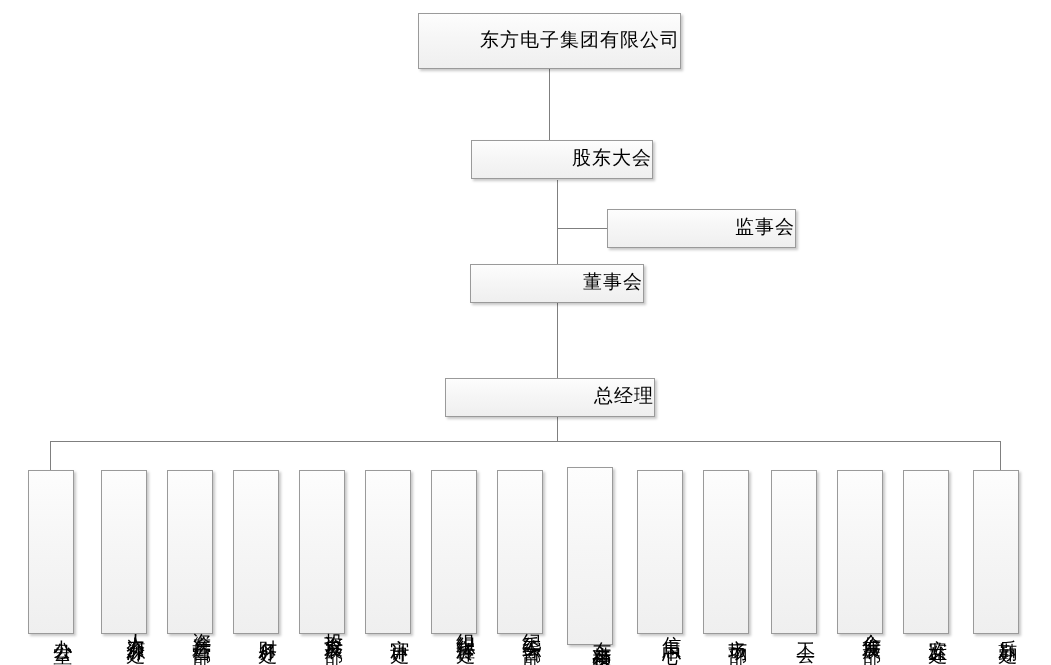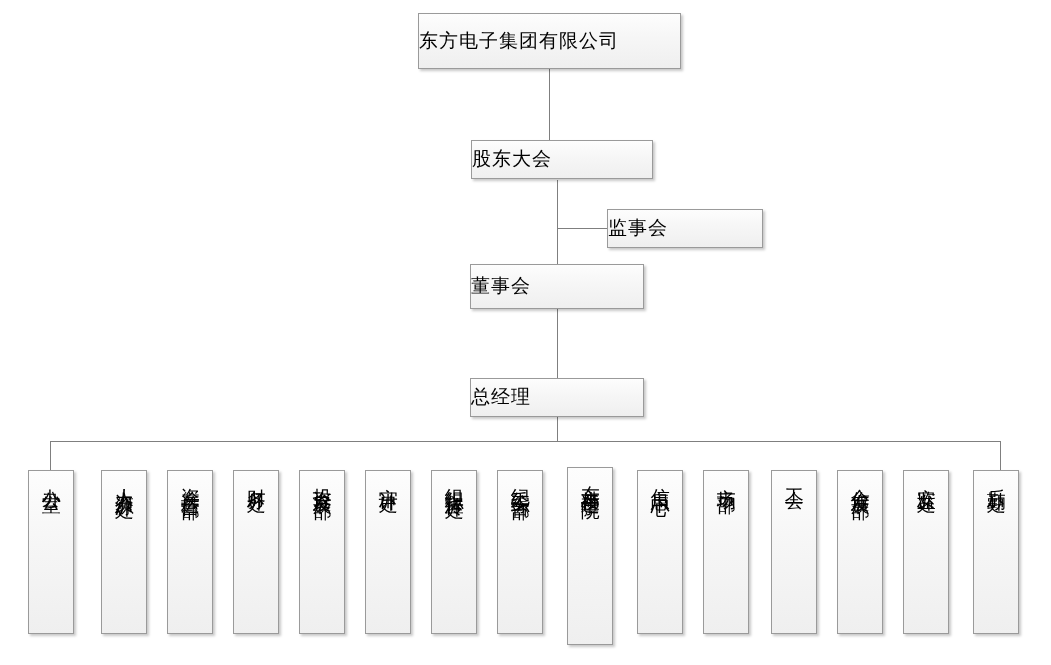--- a/index.html
+++ b/index.html
@@ -27,26 +27,27 @@
 
   
   .node {
     position: absolute;
     box-sizing: border-box;
     border: 1px solid #9a9a9a;
     background: linear-gradient(to bottom, #fdfdfd 0%, #f6f6f6 45%, #efefef 100%);
     box-shadow: 1.5px 1.5px 2.5px rgba(0,0,0,0.22);
     display: flex;
     align-items: center;
-    justify-content: flex-start;
+    justify-content: flex-end;
     color: #000000;
-    font-family: Liberation Sans, sans-serif;
+    font-family: Liberation Mono, monospace;
     line-height: 1.18;
     text-align: center;
     user-select: none;
+    padding-left: 21px;
   }
   .node.horiz {
     font-size: 19px;
     letter-spacing: 1px;
   }
   .node.vert {
     font-size: 19px;
     writing-mode: vertical-rl;
     text-orientation: upright;
     letter-spacing: 3px;
@@ -79,29 +80,29 @@
   <div class="line v" style="left:1000px; top:441px; height:29px;"></div>
 
   <div class="node horiz" style="left:418px; top:13px; width:263px; height:56px;">
     <span class="label">东方电子集团有限公司</span>
   </div>
 
   <div class="node horiz" style="left:471px; top:140px; width:182px; height:39px;">
     <span class="label">股东大会</span>
   </div>
 
-  <div class="node horiz" style="left:607px; top:209px; width:156px; height:39px;">
+  <div class="node horiz" style="left:607px; top:209px; width:189px; height:39px;">
     <span class="label">监事会</span>
   </div>
 
-  <div class="node horiz" style="left:470px; top:264px; width:174px; height:45px;">
+  <div class="node horiz" style="left:470px; top:264px; width:174px; height:39px;">
     <span class="label">董事会</span>
   </div>
 
-  <div class="node horiz" style="left:470px; top:378px; width:174px; height:39px;">
+  <div class="node horiz" style="left:445px; top:378px; width:210px; height:39px;">
     <span class="label">总经理</span>
   </div>
 
   <div class="node vert" style="left:28px; top:470px; width:46px; height:164px;">
     <span class="label">办公室</span>
   </div>
 
   <div class="node vert" style="left:101px; top:470px; width:46px; height:164px;">
     <span class="label">人力资源处</span>
   </div>

